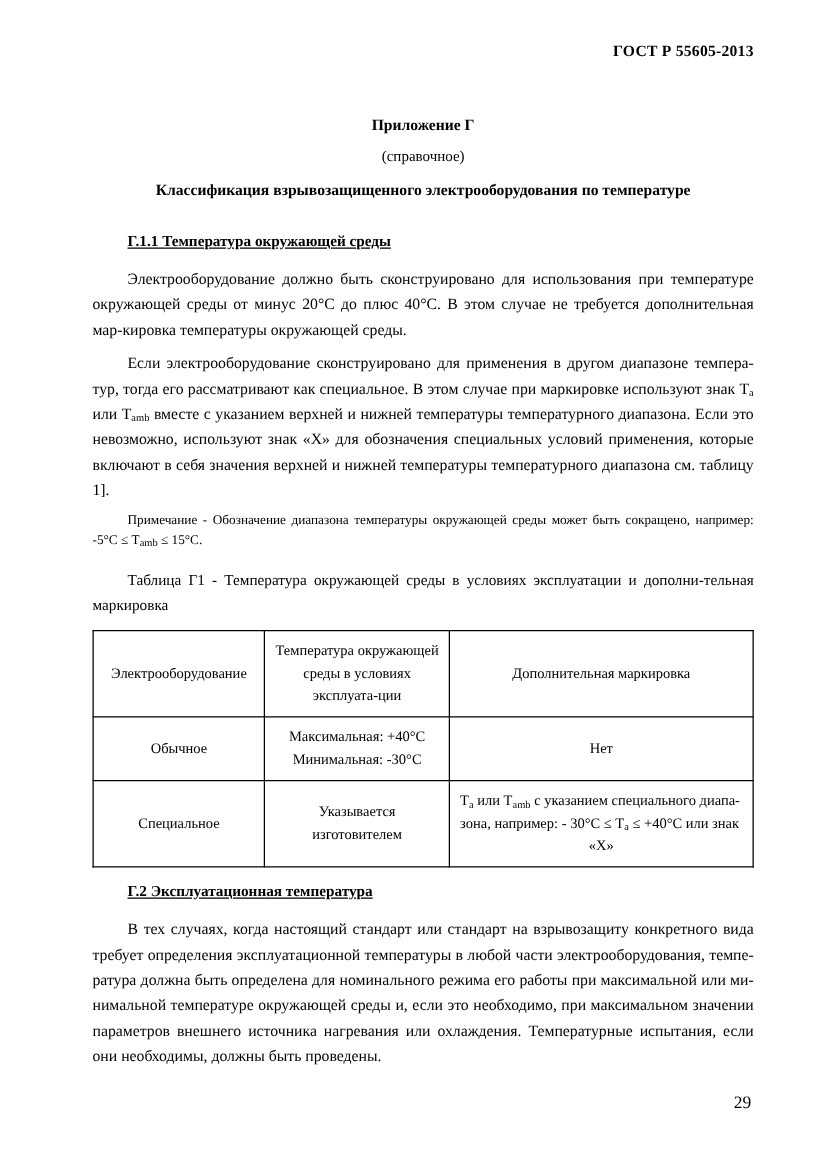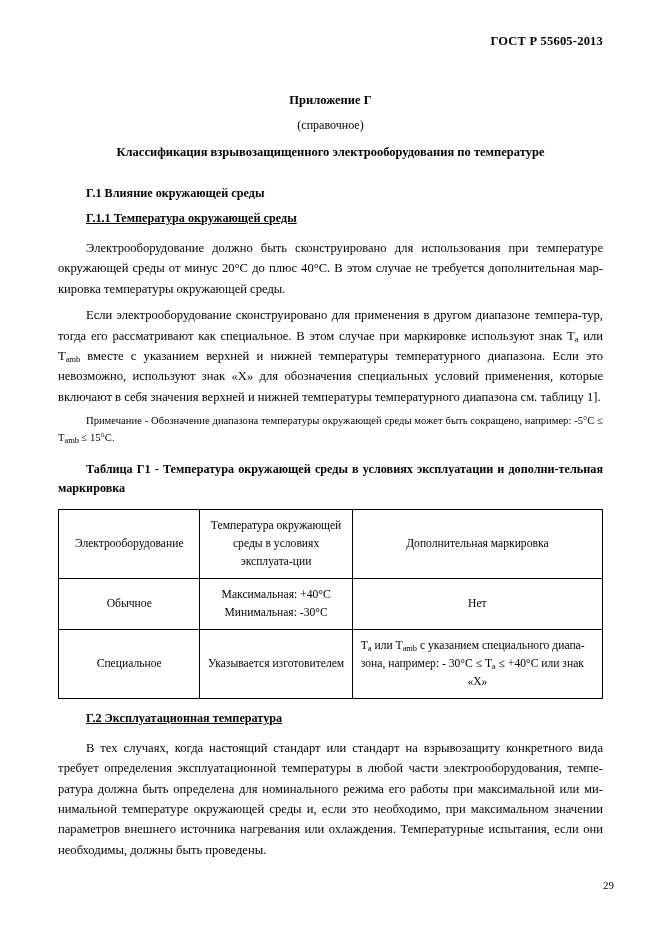--- a/index.html
+++ b/index.html
@@ -13,21 +13,21 @@
     font-family: "Liberation Serif", serif;
     color: #000000;
     position: relative;
     overflow: hidden;
   }
   .page {
     position: relative;
     width: 661px;
     height: 935px;
     box-sizing: border-box;
-    padding: 34px 58px 0 58px;
+    padding: 34px 58px 0 74px;
   }
   .header-right {
     text-align: right;
     font-size: 12.5px;
     font-weight: bold;
     letter-spacing: 0.2px;
     margin-bottom: 18px;
   }
   .center {
     text-align: center;
@@ -67,21 +67,21 @@
   }
   p.note {
     font-size: 10.6px;
     line-height: 1.55;
     text-align: justify;
     text-indent: 28px;
     margin: 6px 0 4px 0;
   }
   .tbl-caption {
     font-size: 12.2px;
-    font-weight: bold;
+    font-weight: normal;
     text-align: justify;
     text-indent: 28px;
     line-height: 1.6;
     margin: 14px 0 10px 0;
   }
   table.gost {
     width: 100%;
     border-collapse: collapse;
     table-layout: fixed;
     margin-bottom: 12px;
@@ -98,38 +98,37 @@
     text-align: justify;
     padding-left: 8px;
     padding-right: 8px;
   }
   .col1 { width: 26%; }
   .col2 { width: 28%; }
   .col3 { width: 46%; }
   .cell-line { display: block; }
   .page-number {
     position: absolute;
-    right: 47px;
+    right: 60px;
     bottom: 44px;
-    font-size: 11px;
+    font-size: 14px;
   }
   sub { font-size: 8.4px; vertical-align: baseline; position: relative; top: 2px; }
 </style>
 </head>
 <body>
 
 <div class="page">
 
   <div class="header-right">ГОСТ Р 55605-2013</div>
 
   <div class="center title-appendix">Приложение Г</div>
   <div class="center title-sub">(справочное)</div>
   <div class="center title-main">Классификация взрывозащищенного электрооборудования по температуре</div>
 
-  <div class="h-sec">Г.1 Влияние окружающей среды</div>
   <div class="h-sec tight">Г.1.1 Температура окружающей среды</div>
 
   <p class="body">Электрооборудование должно быть сконструировано для использования при температуре окружающей среды от минус 20°С до плюс 40°С. В этом случае не требуется дополнительная мар-кировка температуры окружающей среды.</p>
 
   <p class="body"><span>Если электрооборудование сконструировано для применения в другом диапазоне темпера-тур, тогда его рассматривают как специальное. В этом случае при маркировке используют знак Т</span><sub>a</sub><span> или Т</span><sub>amb</sub><span> вместе с указанием верхней и нижней температуры температурного диапазона. Если это невозможно, используют знак «Х» для обозначения специальных условий применения, которые включают в себя значения верхней и нижней температуры температурного диапазона см. таблицу 1].</span></p>
 
   <p class="note"><span>Примечание - Обозначение диапазона температуры окружающей среды может быть сокращено, например: -5°С ≤ T</span><sub>amb</sub><span> ≤ 15°С.</span></p>
 
   <div class="tbl-caption">Таблица Г1 - Температура окружающей среды в условиях эксплуатации и дополни-тельная маркировка</div>
 

